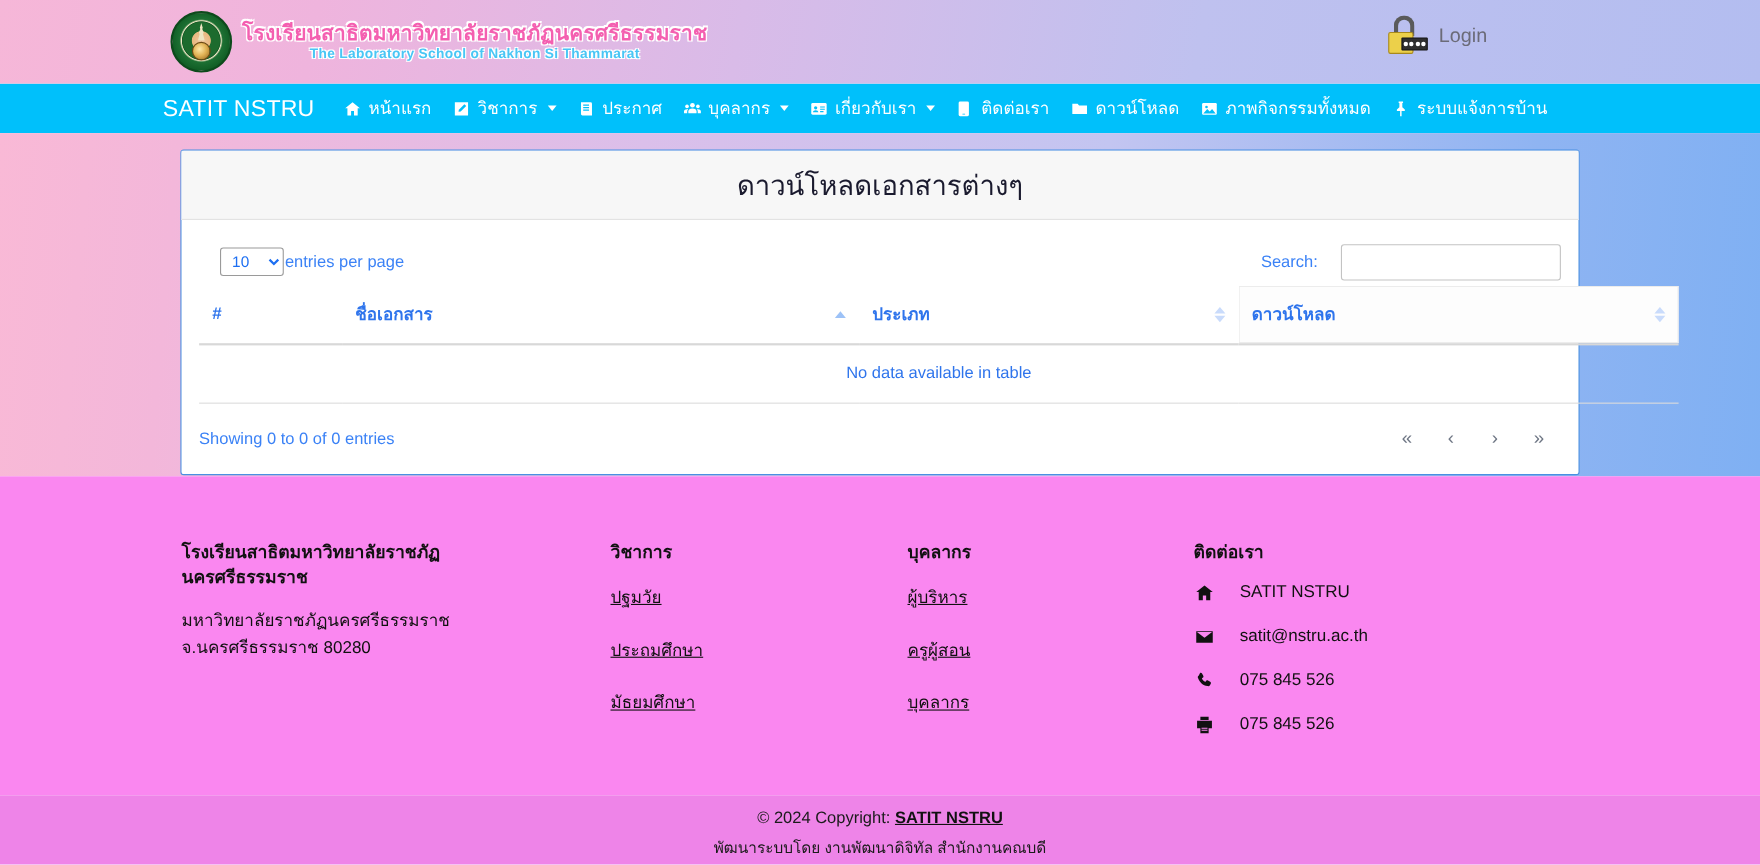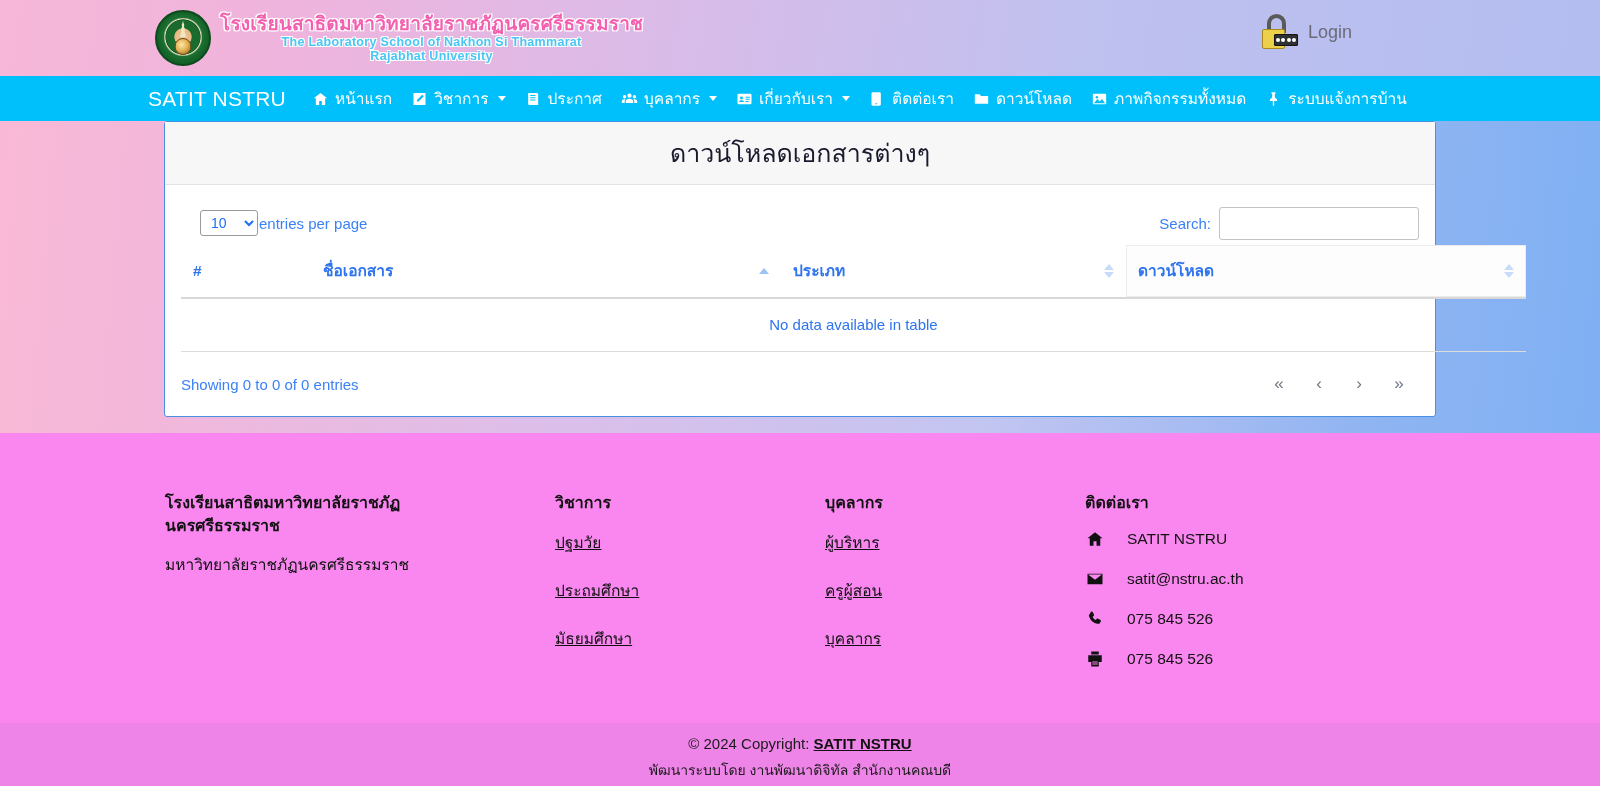--- a/index.html
+++ b/index.html
@@ -140,20 +140,21 @@
     border-top: 5px solid #fff;
     margin-left: 3px;
   }
   .nav-ico { width: 17px; height: 16px; display: inline-block; position: relative; flex: 0 0 auto; }
   .nav-ico svg { display: block; width: 100%; height: 100%; fill: #fff; }
 
   
   .stage {
     height: 312px;
     background: linear-gradient(95deg, #f9b9d6 0%, #f3b7da 10%, #dbbfea 36%, #c3c5f1 62%, #8fb4f2 86%, #7fb0f3 100%);
+    padding-top: 15px;
   }
   .card {
     width: 1272px;
     margin: 0 auto;
     background: #fff;
     border: 1px solid #4a90e2;
     border-radius: 3px;
   }
   .card-head {
     background: #f7f7f7;
@@ -167,21 +168,21 @@
   .table-top { display: flex; align-items: center; justify-content: space-between; height: 44px; margin-left: 19px; }
   .len-wrap { display: flex; align-items: center; }
   .len-select {
     width: 58px; height: 26px;
     font-size: 14px; color: #1d6ff2;
     border: 1px solid #9a9a9a; border-radius: 3px;
     background: #fff; padding: 1px 2px 1px 6px;
     font-family: "Liberation Sans", sans-serif;
   }
   .len-label { font-size: 15px; color: #3b82f6; margin-left: 1px; }
-  .search-wrap { display: flex; align-items: center; gap: 8px; }
+  .search-wrap { display: flex; align-items: center; gap: 21px; }
   .search-label { font-size: 15px; color: #3b82f6; }
   .search-input {
     width: 200px; height: 33px;
     border: 1px solid #c3c3c3; border-radius: 3px;
     padding: 4px 8px; font-size: 14px;
     font-family: "Liberation Sans", sans-serif;
     outline: none; background: #fff;
   }
 
   table.dt { width: 100%; border-collapse: collapse; table-layout: fixed; }
@@ -268,21 +269,20 @@
 </style>
 </head>
 <body>
 
 <div class="topbar">
   <div class="brand-block">
     <div class="crest"></div>
     <div class="brand-text">
       <div class="brand-th">โรงเรียนสาธิตมหาวิทยาลัยราชภัฏนครศรีธรรมราช</div>
       <div class="brand-en">The Laboratory School of Nakhon Si Thammarat</div>
-      <div class="brand-en">Rajabhat University</div>
     </div>
   </div>
 
   <div class="login-block">
     <span class="lock-icon">
       <span class="lock-shackle"></span>
       <span class="lock-body"></span>
       <span class="lock-dots">
           <i></i>
           <i></i>
@@ -468,20 +468,21 @@
     </div>
   </div>
 </div>
 
 <div class="footer">
   <div class="footer-inner">
 
     <div class="fcol-1">
       <div class="f-head wide">โรงเรียนสาธิตมหาวิทยาลัยราชภัฏนครศรีธรรมราช</div>
       <p class="f-text">มหาวิทยาลัยราชภัฏนครศรีธรรมราช</p>
+      <p class="f-text">จ.นครศรีธรรมราช 80280</p>
     </div>
 
     <div class="fcol-2">
       <div class="f-head">วิชาการ</div>
       <a class="f-link">ปฐมวัย</a>
       <a class="f-link">ประถมศึกษา</a>
       <a class="f-link">มัธยมศึกษา</a>
     </div>
 
     <div class="fcol-3">

